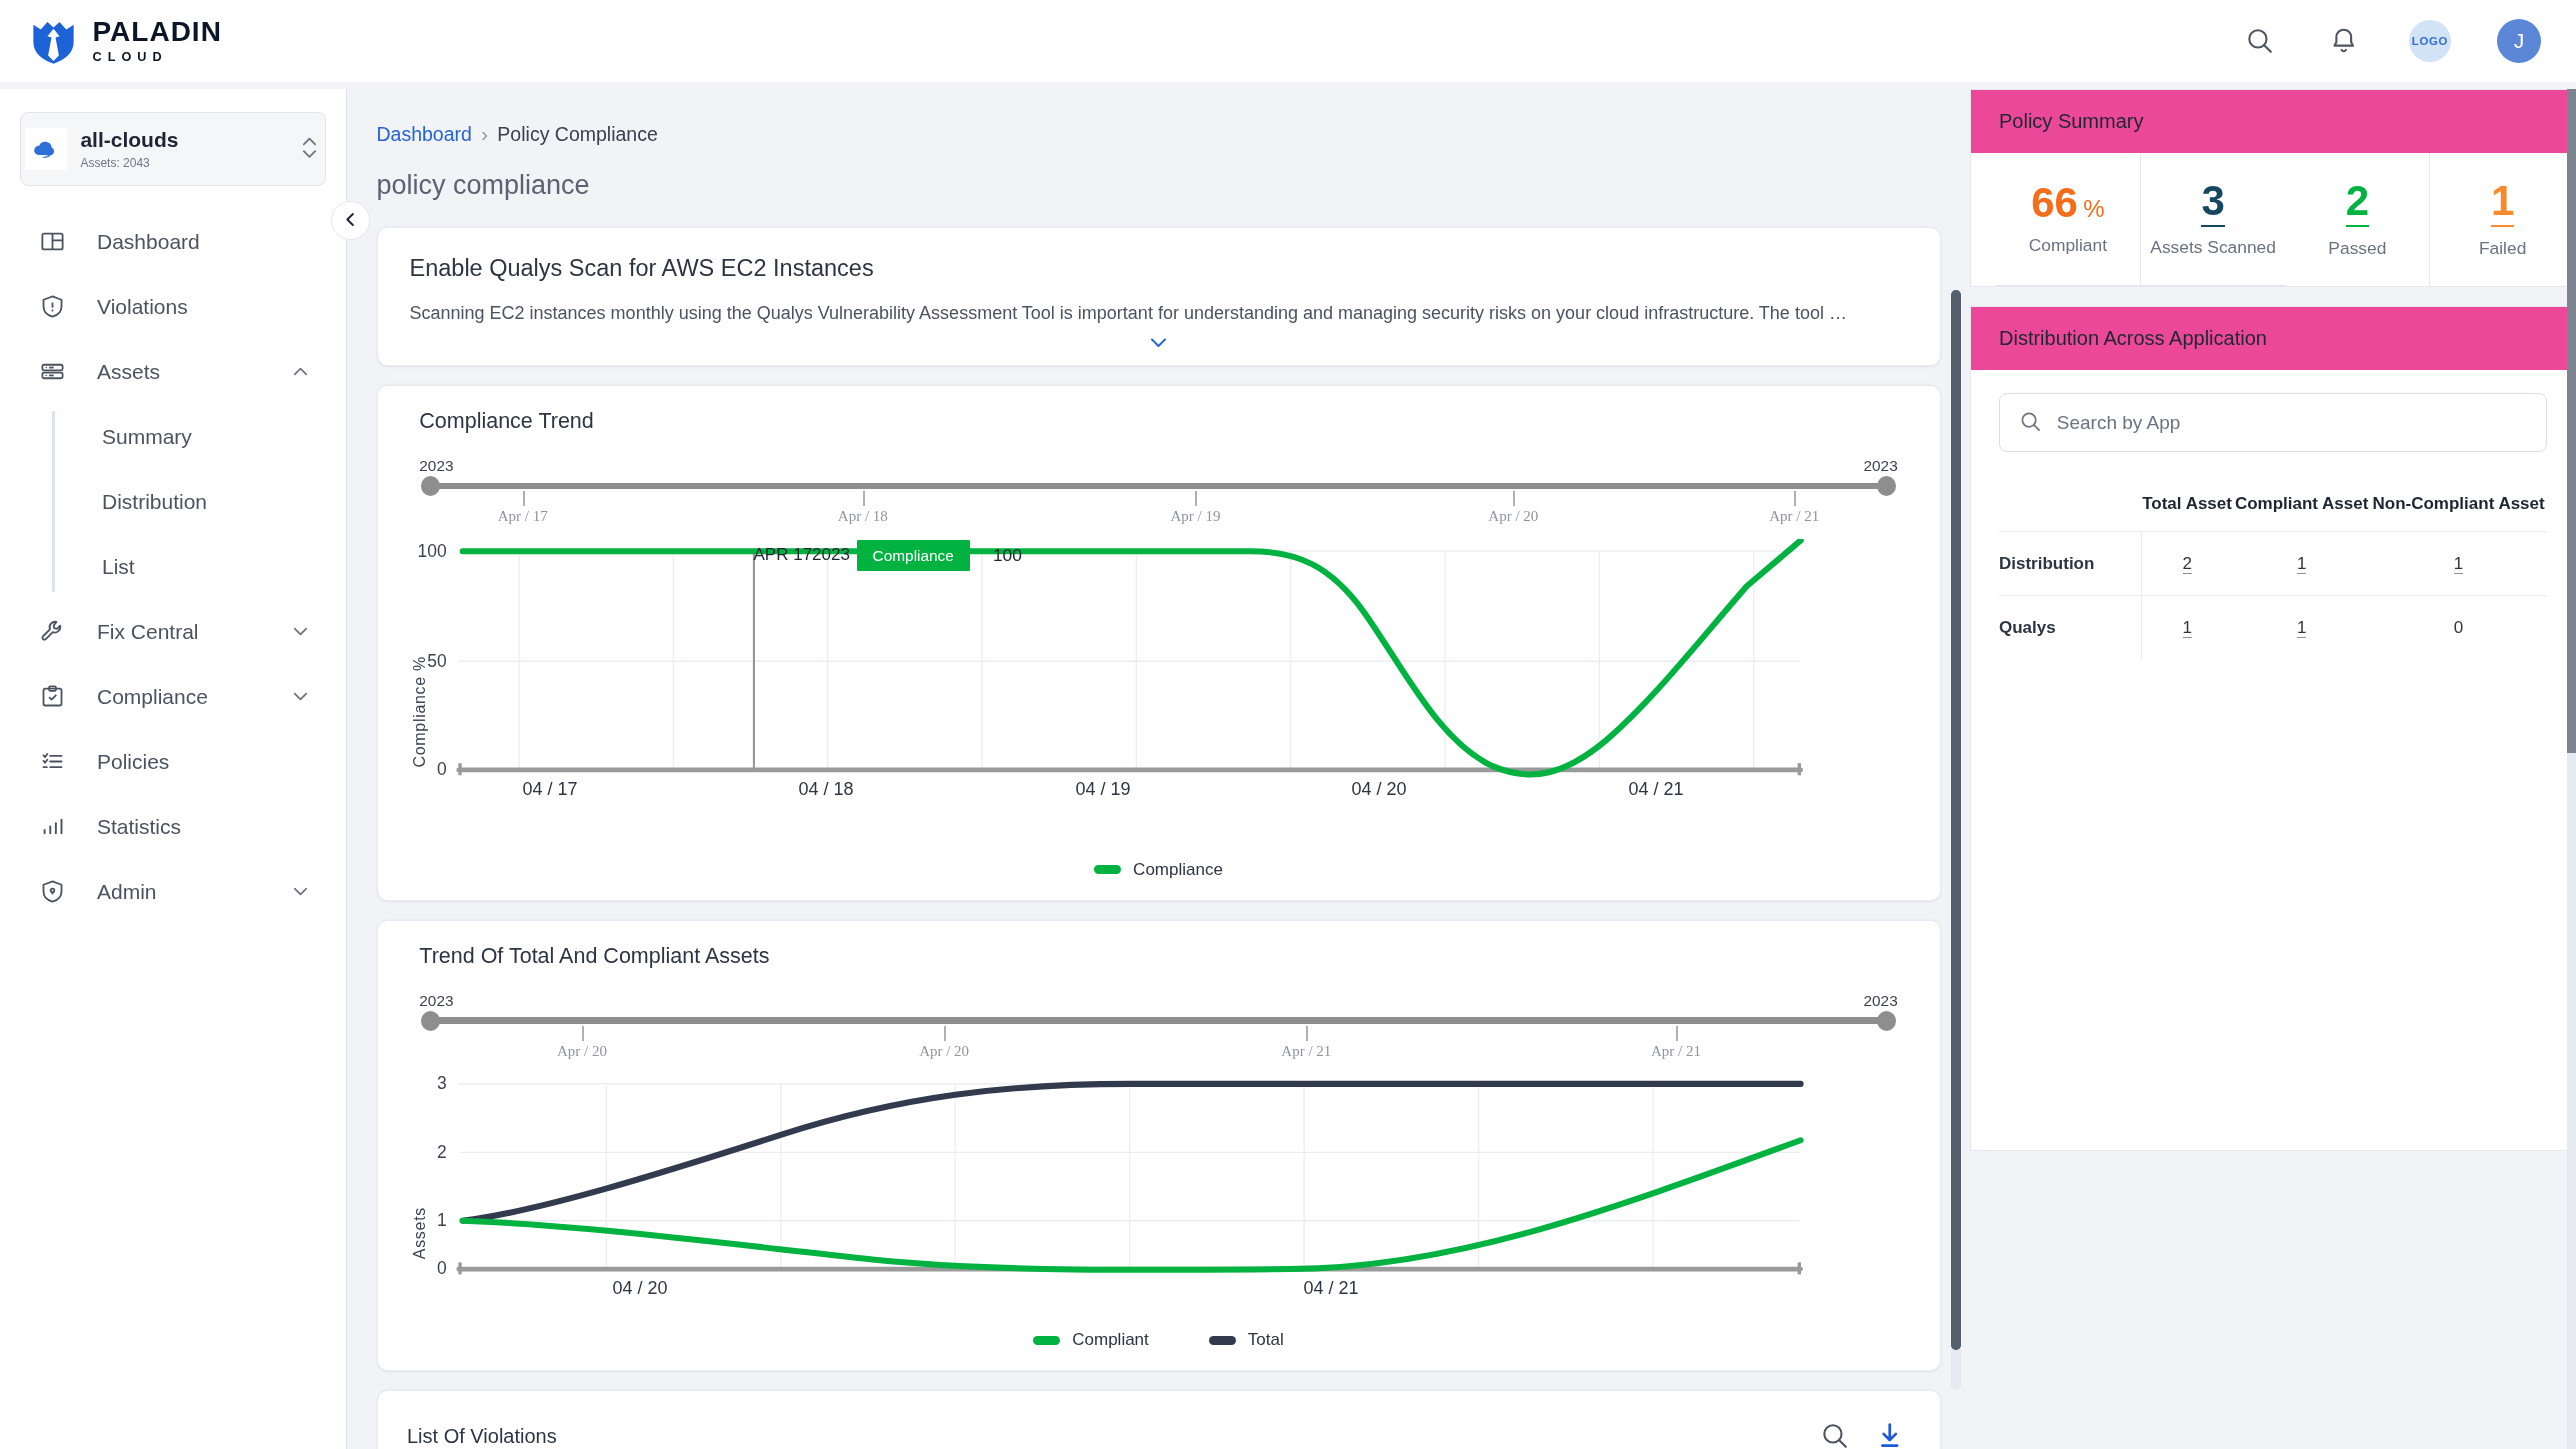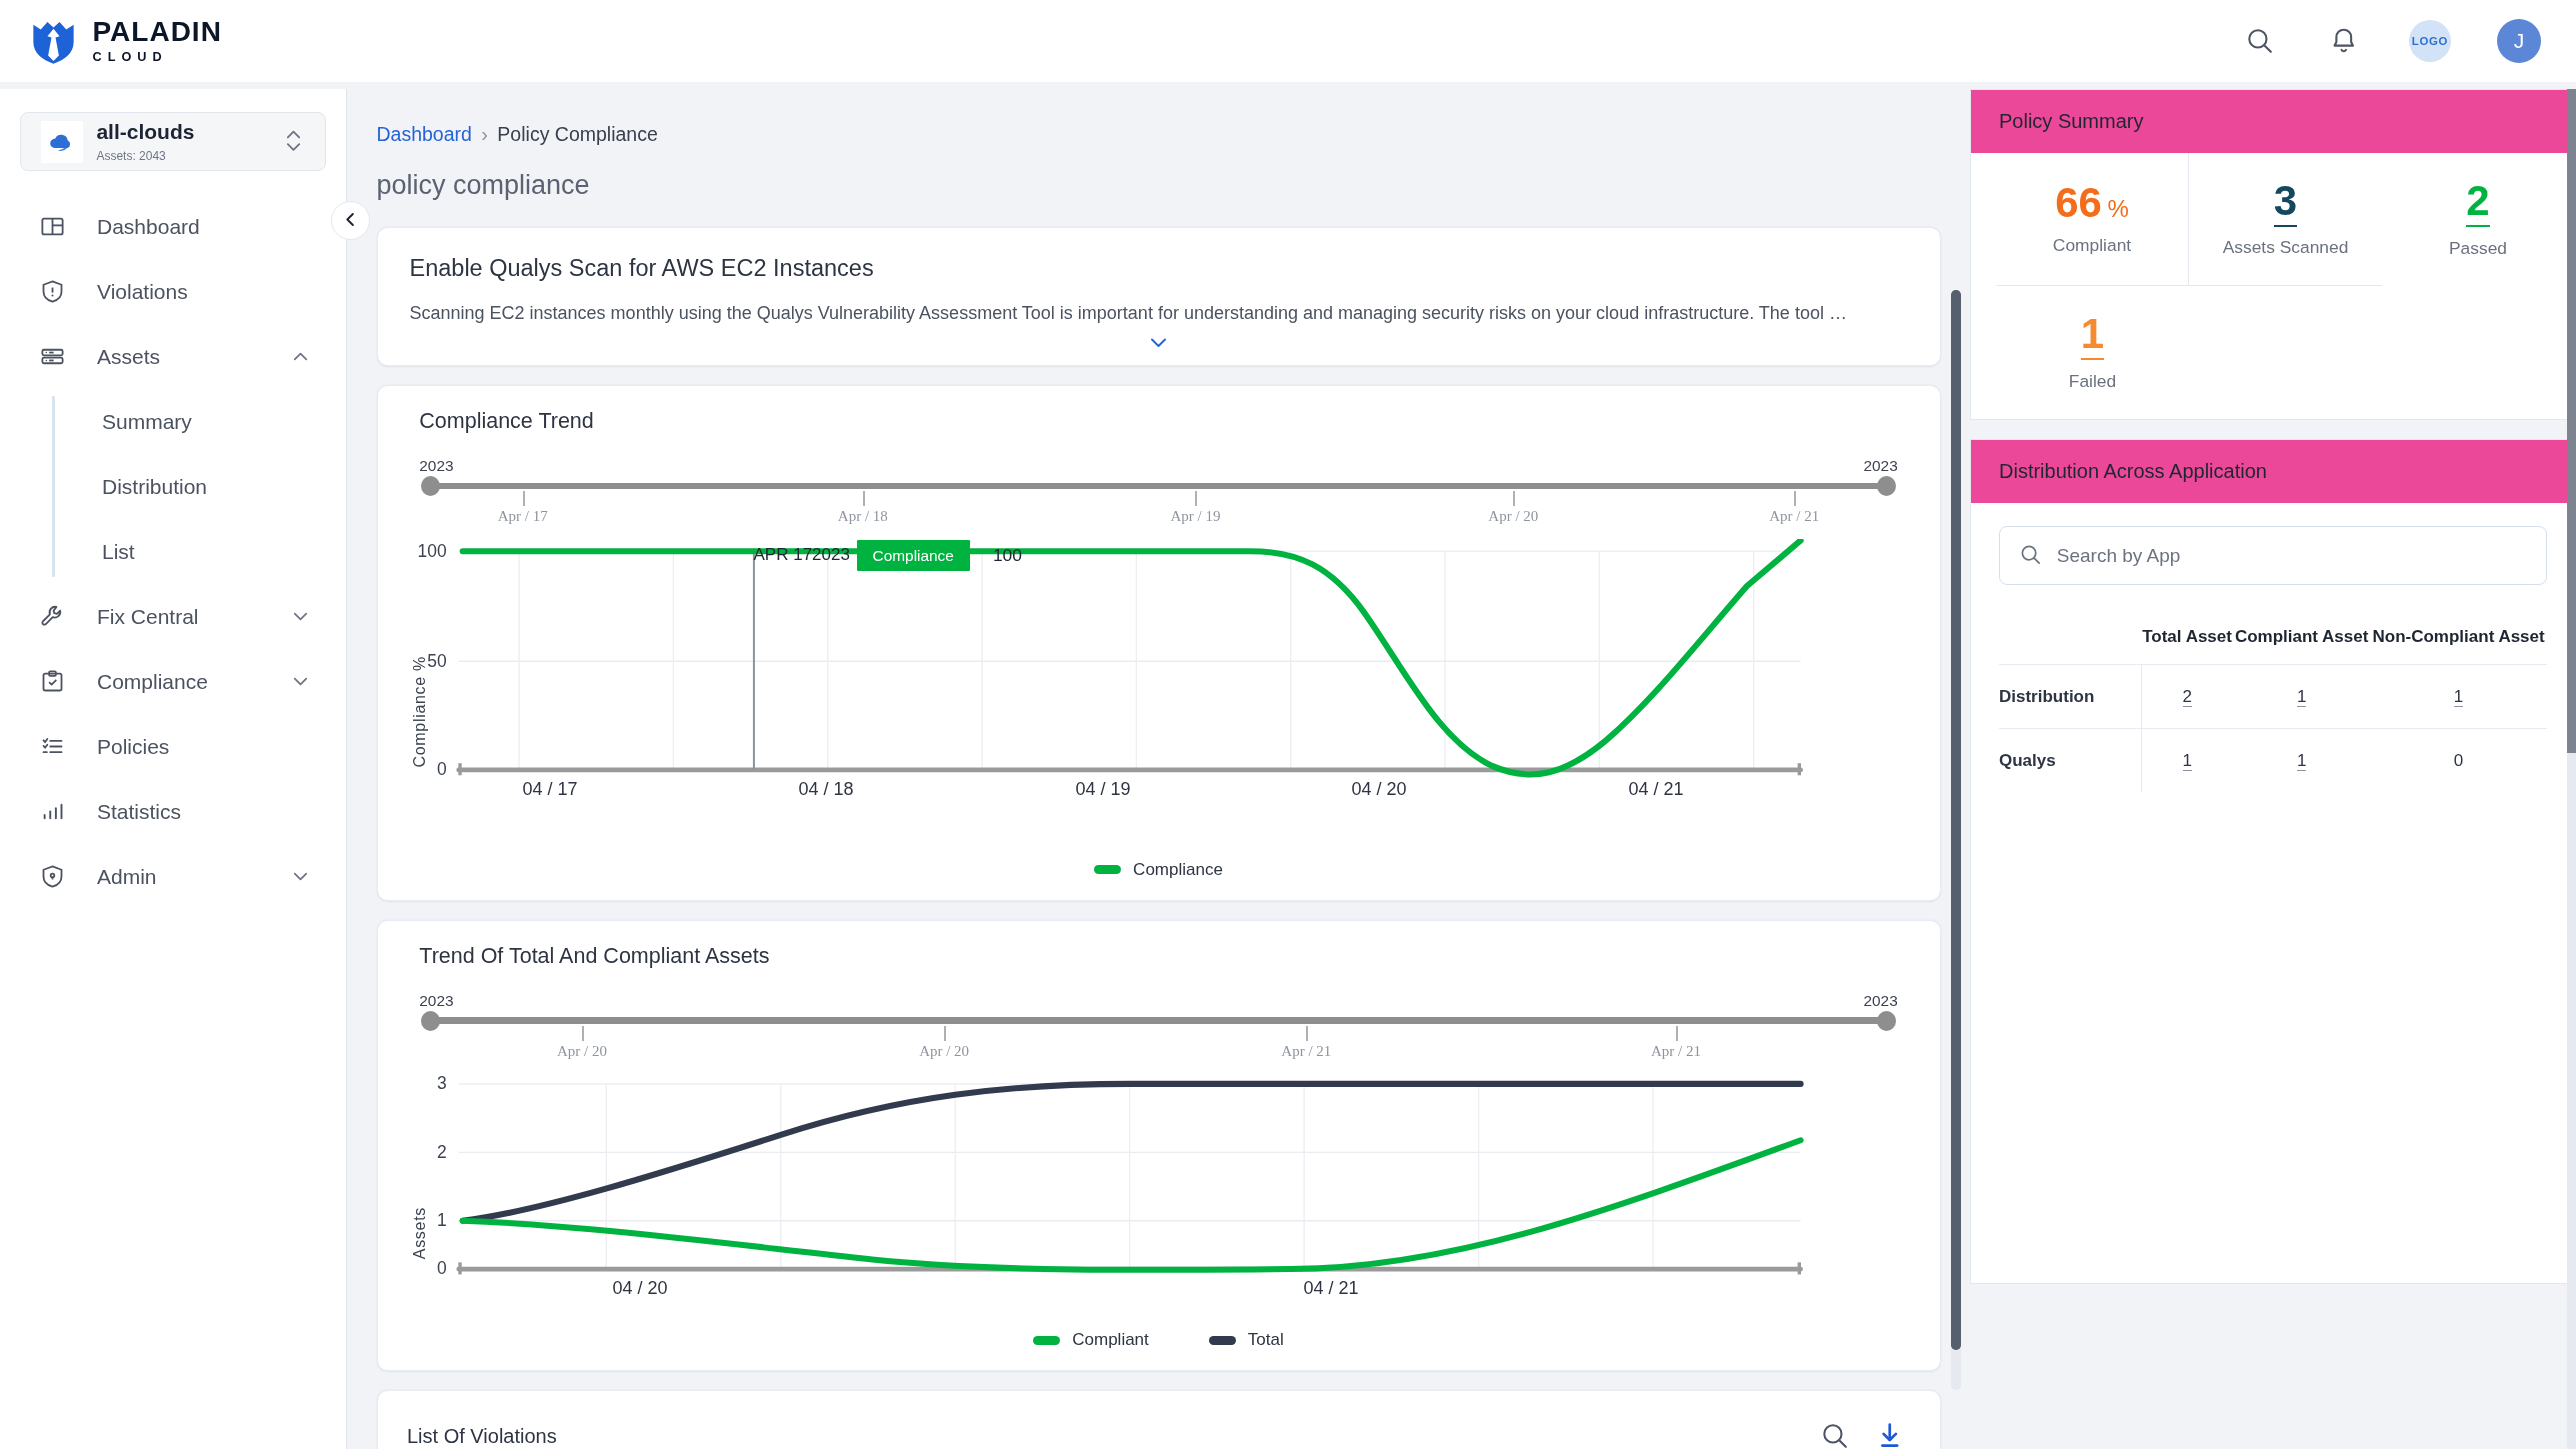--- a/index.html
+++ b/index.html
@@ -32,23 +32,23 @@
     width: 44px; height: 44px; border-radius: 50%; background: #5b87d6;
     display: flex; align-items: center; justify-content: center;
     color: #fff; font-size: 21px; font-weight: 500; cursor: pointer;
   }
   
   .sidebar {
     position: absolute; top: 89px; left: 0; width: 347px; height: 1360px;
     background: #ffffff; border-right: 0.7px solid #dde4ee; z-index: 30;
   }
   .cloud-select {
-    margin: 23px 20px 0 20px; height: 59px; border: 0.7px solid #e2e6ec;
+    margin: 23px 20px 0 20px; height: 74px; border: 0.7px solid #e2e6ec;
     border-radius: 8px; background: #f5f6f8; display: flex; align-items: center;
-    padding: 0 20px; gap: 13.4px; cursor: pointer;
+    padding: 0 4px; gap: 13.4px; cursor: pointer;
   }
   .cloud-thumb { width: 42px; height: 42px; background:#fff; display:flex; align-items:center; justify-content:center; }
   .cloud-meta { flex: 1; display: flex; flex-direction: column; gap: 4.7px; }
   .cloud-name { font-size: 21px; font-weight: 600; color: #1d2433; }
   .cloud-assets { font-size: 12px; color: #6d7685; }
   .nav { margin-top: 23px; }
   .nav-item {
     height: 65px; display: flex; align-items: center; padding: 0 34px 0 38px;
     gap: 29.5px; cursor: pointer;
   }
@@ -133,21 +133,21 @@
   }
   
   .rightpanel {
     position: absolute; top: 89px; left: 1970px; width: 606px; height: 1360px;
     background: #f1f3f6; overflow: hidden;
   }
   .rp-card { background: #fff; border: 0.7px solid #e3e8f0; overflow: hidden; }
   .rp-header {
     background: #ec4899; padding: 20px 28px; font-size: 20px; color: #1f2632;
   }
-  .summary-grid { display: grid; grid-template-columns: 1fr 1fr 1fr; padding-left: 25px; }
+  .summary-grid { display: grid; grid-template-columns: 1fr 1fr 1fr 1fr; padding-left: 25px; }
   .summary-cell {
     height: 133px; display: flex; flex-direction: column;
     align-items: center; justify-content: center; gap: 10.7px;
   }
   .summary-cell.br { border-right: 0.7px solid #e4e8ee; }
   .summary-cell.bb { border-bottom: 0.7px solid #e4e8ee; }
   .sum-val { font-size: 42px; font-weight: 600; line-height: 1; }
   .sum-val .pct { font-size: 24px; font-weight: 500; margin-left: 5.4px; }
   .sum-val.link { border-bottom: 2.7px solid currentColor; padding-bottom: 2.7px; cursor: pointer; }
   .sum-label { font-size: 17.4px; color: #6a727f; }

